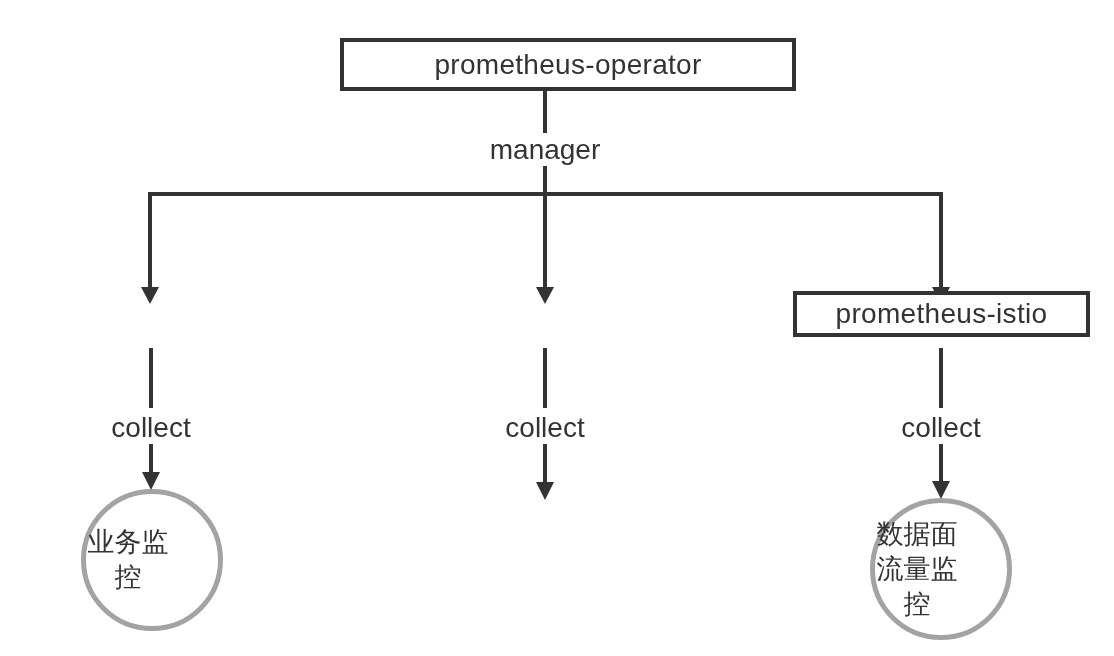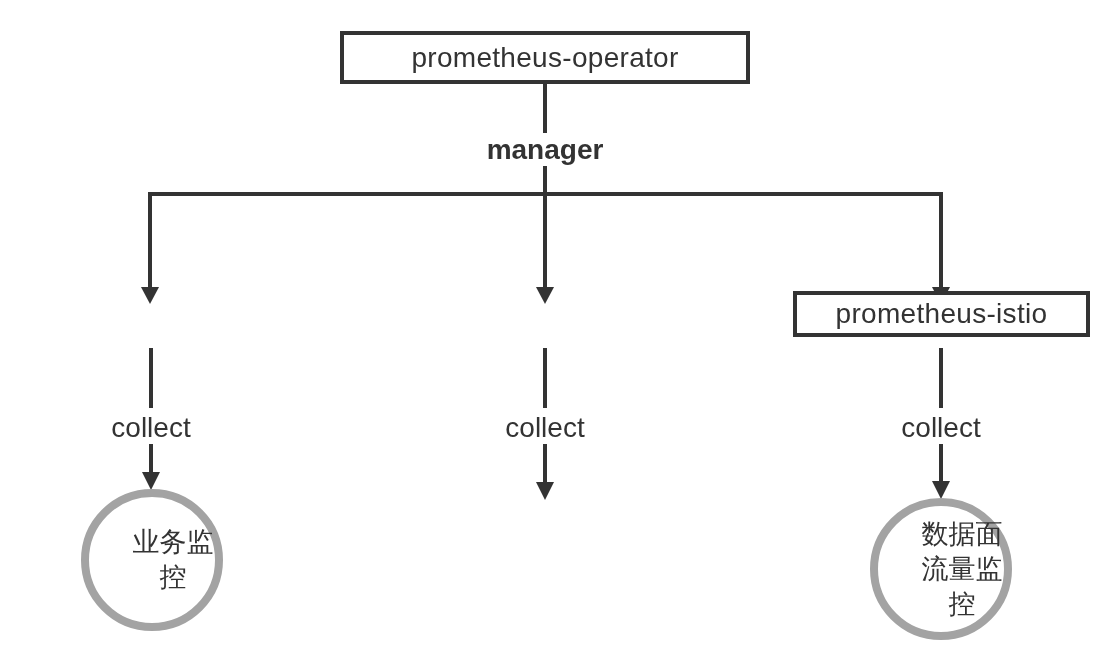--- a/index.html
+++ b/index.html
@@ -32,51 +32,51 @@
     font-size: 28px;
     color: #333333;
     letter-spacing: 0.3px;
     white-space: nowrap;
   }
   .node-circle {
     position: absolute;
     box-sizing: border-box;
     width: 142px;
     height: 142px;
-    border: 8px solid #a3a3a3;
+    border: 5px solid #a3a3a3;
     border-radius: 50%;
     background: #ffffff;
     display: flex;
     align-items: center;
-    justify-content: flex-end;
+    justify-content: flex-start;
   }
   .node-circle .circle-text {
     display: block;
     width: 84px;
     font-size: 27px;
     line-height: 35px;
     text-align: center;
     color: #333333;
     word-break: normal;
   }
   .edge-label {
     position: absolute;
     transform: translateX(-50%);
     font-size: 28px;
     line-height: 32px;
     color: #333333;
     background: #ffffff;
     padding: 0 3px;
     white-space: nowrap;
   }
-  .box-root       { left: 340px; top: 31px;  width: 410px; height: 53px; }
+  .box-root       { left: 340px; top: 38px;  width: 456px; height: 53px; }
   .box-biz        { left: 3px;   top: 305px; width: 297px; height: 45px; }
   .box-kubernetes { left: 367px; top: 305px; width: 356px; height: 45px; }
   .box-istio      { left: 793px; top: 291px; width: 297px; height: 46px; }
-  .label-manager        { left: 545px; top: 134px; font-weight: bold; }
+  .label-manager        { left: 545px; top: 134px; }
   .label-collect-biz    { left: 151px; top: 412px; }
   .label-collect-k8s    { left: 545px; top: 412px; }
   .label-collect-istio  { left: 941px; top: 412px; }
   .circle-biz   { left: 81px;  top: 489px; }
   .circle-k8s   { left: 474px; top: 499px; }
   .circle-istio { left: 870px; top: 498px; }
 </style>
 </head>
 <body>
 

